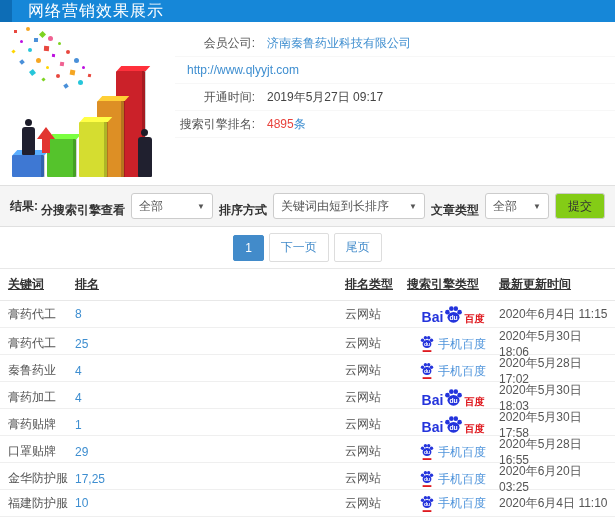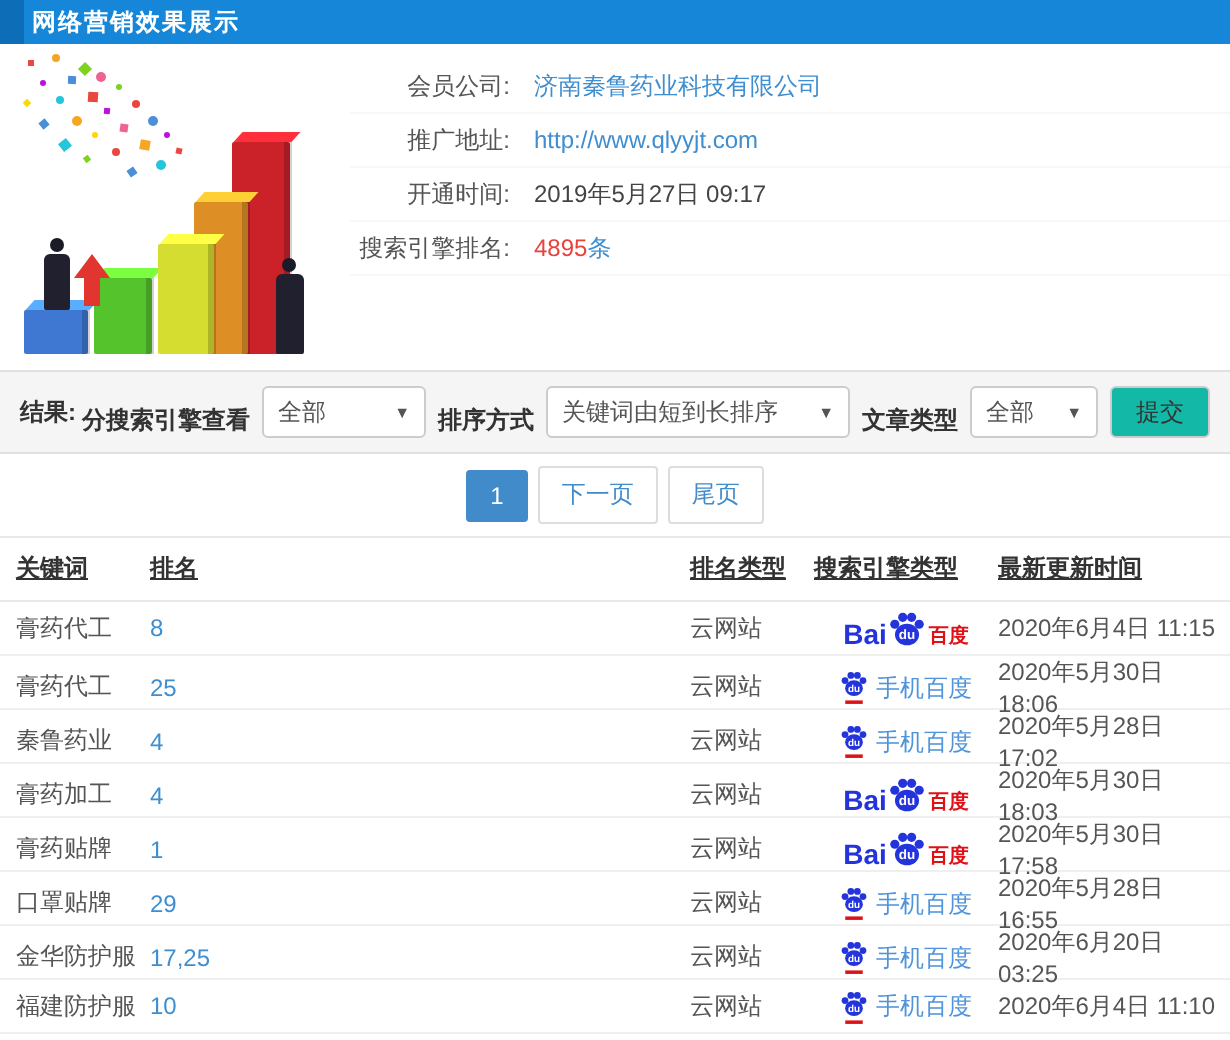--- a/index.html
+++ b/index.html
@@ -6,21 +6,21 @@
   html,body { width:615px; height:520px; overflow:hidden; }
   body {
     font-family: "Liberation Sans", "DejaVu Sans", sans-serif;
     font-size: 12px; color:#555; background:#fff;
   }
   .page { width:615px; height:520px; overflow:hidden; background:#fff; }
 
   
   .topbar { height:22px; background:#1687d8; display:flex; align-items:center; }
   .topbar-accent { width:12px; height:22px; background:#0d6db6; }
-  .topbar-title { color:#fff; font-weight:bold; font-size:12px; margin-left:4px; letter-spacing:1px; }
+  .topbar-title { color:#fff; font-weight:normal; font-size:16px; margin-left:16px; letter-spacing:1px; }
 
   
   .info { display:flex; height:163px; background:#fff; }
   .illustration { width:175px; position:relative; overflow:hidden; flex:none; }
   .bar { position:absolute; bottom:8px; border-radius:1px; }
   .bar::before { content:""; position:absolute; top:-5px; left:3px; width:100%; height:5px;
                  background:inherit; filter:brightness(1.45); transform:skewX(-42deg); }
   .bar::after  { content:""; position:absolute; top:0; right:-1px; width:4px; height:100%;
                  background:rgba(0,0,0,.18); }
   .bar-blue   { left:12px;  width:32px; height:22px;  background:#3e78d3; z-index:3; }
@@ -53,21 +53,21 @@
                display:flex; align-items:center; padding:0 10px; }
   .filter-left { font-weight:bold; color:#333; }
   .filter-controls { margin-left:auto; display:flex; align-items:flex-end; gap:6px; }
   .flabel { font-weight:bold; color:#333; white-space:nowrap; }
   .fselect { background:#fff; border:1px solid #ccc; border-radius:3px; height:26px;
              display:flex; align-items:center; padding:0 7px; color:#555; cursor:pointer; white-space:nowrap; }
   .fselect .caret { font-size:8px; color:#555; margin-left:auto; padding-left:8px; }
   .sel-engine { width:82px; }
   .sel-sort { width:152px; }
   .sel-article { width:64px; }
-  .submit-btn { background:#14b8a6; border:1px solid #ccc; border-radius:3px; height:26px;
+  .submit-btn { background:#84cc16; border:1px solid #ccc; border-radius:3px; height:26px;
                 padding:0 12px; color:#333; font-size:12px; cursor:pointer; }
 
   
   .pagination-wrap { height:41px; display:flex; align-items:center; justify-content:center; gap:5px; background:#fff; }
   .page-btn { padding:5px 11px; border:1px solid #ddd; background:#fff; color:#428bca;
               border-radius:2px; font-size:12px; cursor:pointer; }
   .page-btn.active { background:#428bca; border-color:#428bca; color:#fff; }
 
   
   .thead, .trow { display:grid; grid-template-columns:67px 270px 62px 92px 1fr;
@@ -131,21 +131,20 @@
       <div class="man man-left"></div>
       <div class="man man-right"></div>
     </div>
 
     <div class="info-rows">
       <div class="info-row">
         <span class="ilabel">会员公司:</span>
         <a class="ivalue link">济南秦鲁药业科技有限公司</a>
       </div>
       <div class="info-row">
-        <span class="ilabel">推广地址:</span>
         <a class="ivalue link">http://www.qlyyjt.com</a>
       </div>
       <div class="info-row">
         <span class="ilabel">开通时间:</span>
         <span class="ivalue plain">2019年5月27日 09:17</span>
       </div>
       <div class="info-row">
         <span class="ilabel">搜索引擎排名:</span>
         <span class="ivalue">
           <span class="count-red">4895</span><span class="count-suffix">条</span>

